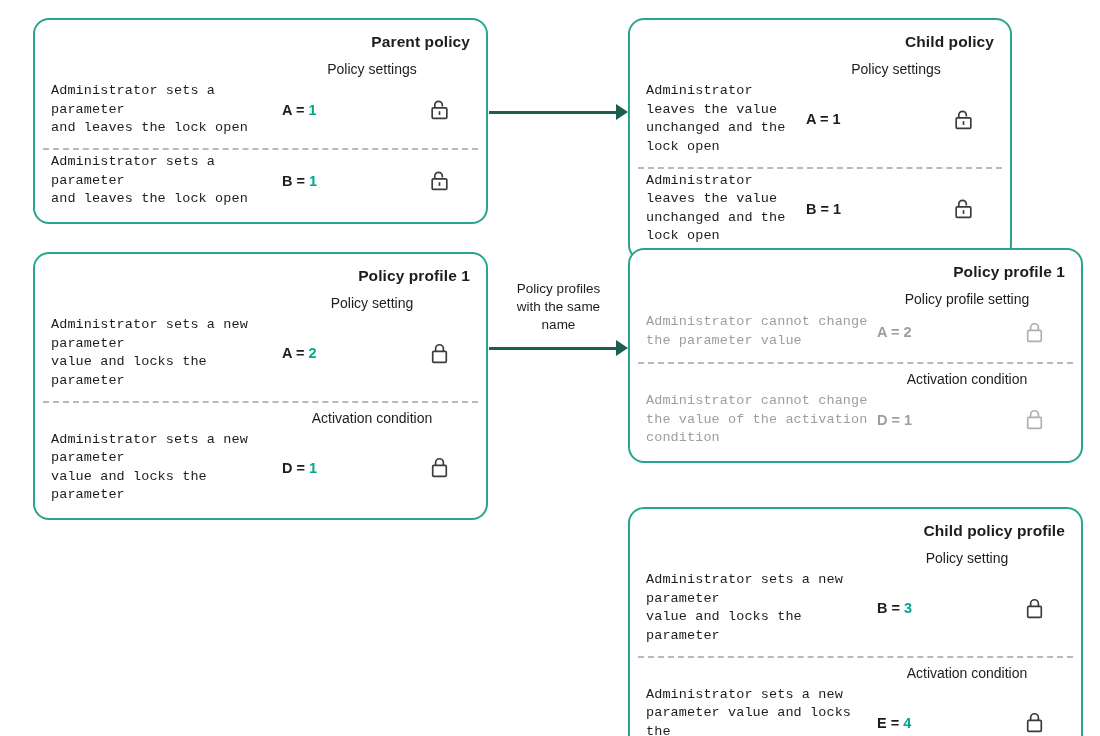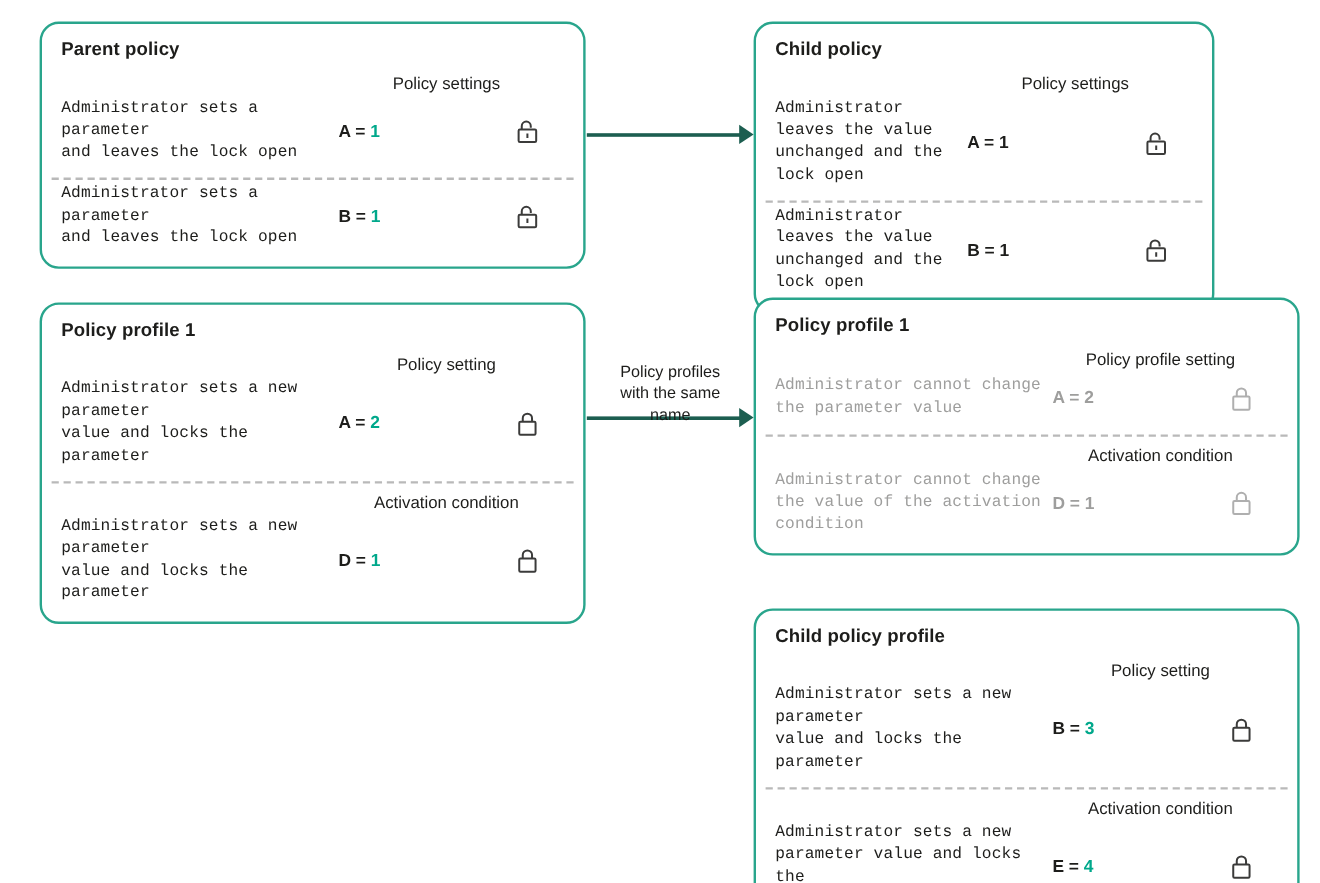--- a/index.html
+++ b/index.html
@@ -13,21 +13,21 @@
   #diagram { position: absolute; inset: 0; }
 
   .box {
     position: absolute;
     background: #ffffff;
     border: 2px solid #29a58c;
     border-radius: 16px;
     padding: 8px 16px 10px 16px;
   }
   .box-title {
-    text-align: left;
+    text-align: right;
     font-weight: 700;
     font-size: 15.5px;
     padding: 5px 0 3px 0;
     letter-spacing: 0.1px;
   }
   .sec-header {
     margin-left: auto;
     width: 196px;
     text-align: center;
     font-size: 14px;
@@ -213,16 +213,16 @@
       </div>
     </div>
     <div class="arrow" style="left: 489px; top: 104px; width: 139px;">
       <div class="arrow-line"></div>
       <div class="arrow-head"></div>
     </div>
     <div class="arrow" style="left: 489px; top: 340px; width: 139px;">
       <div class="arrow-line"></div>
       <div class="arrow-head"></div>
     </div>
-    <div class="arrow-label" style="left: 489px; top: 301px; width: 139px;">Policy profiles
+    <div class="arrow-label" style="left: 489px; top: 280px; width: 139px;">Policy profiles
 with the same
 name</div>
   </div>
 
 </body></html>

